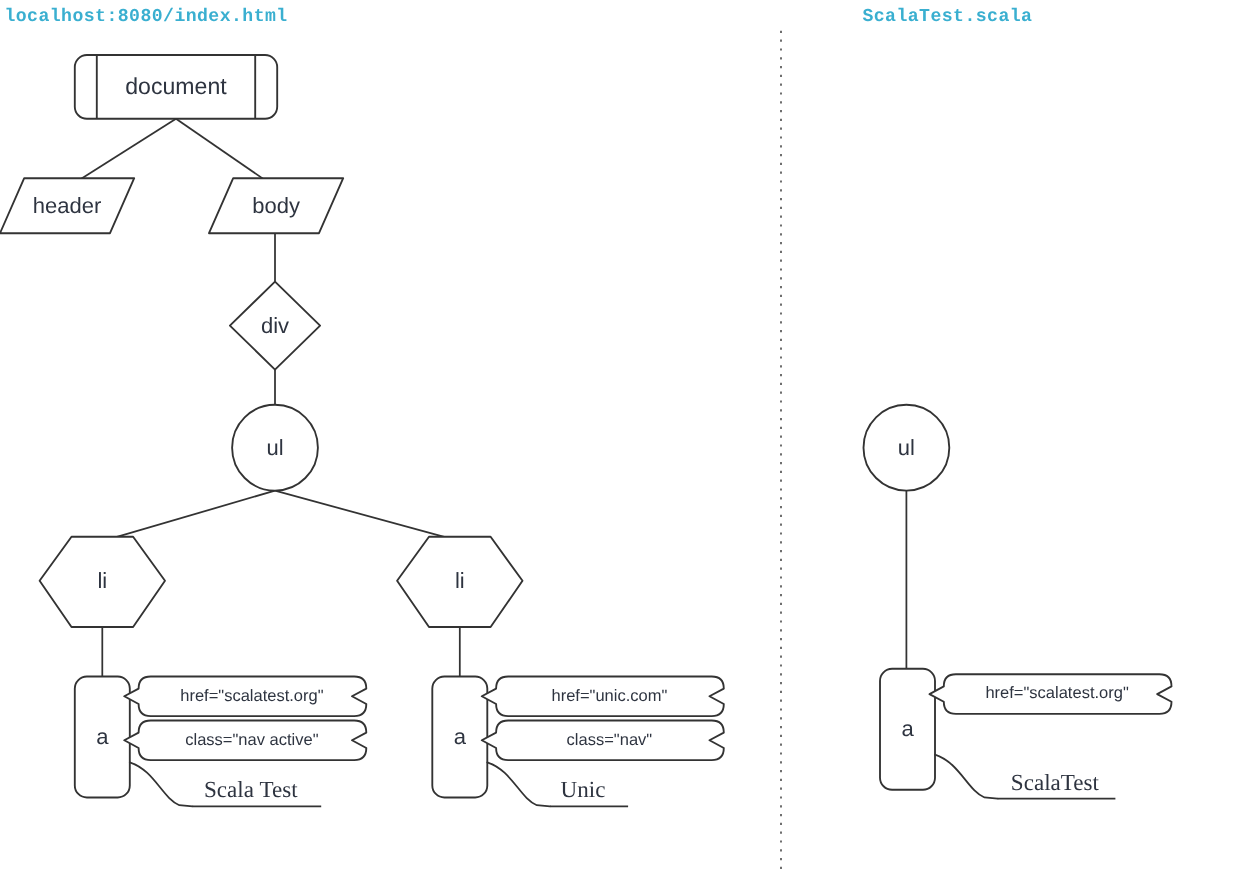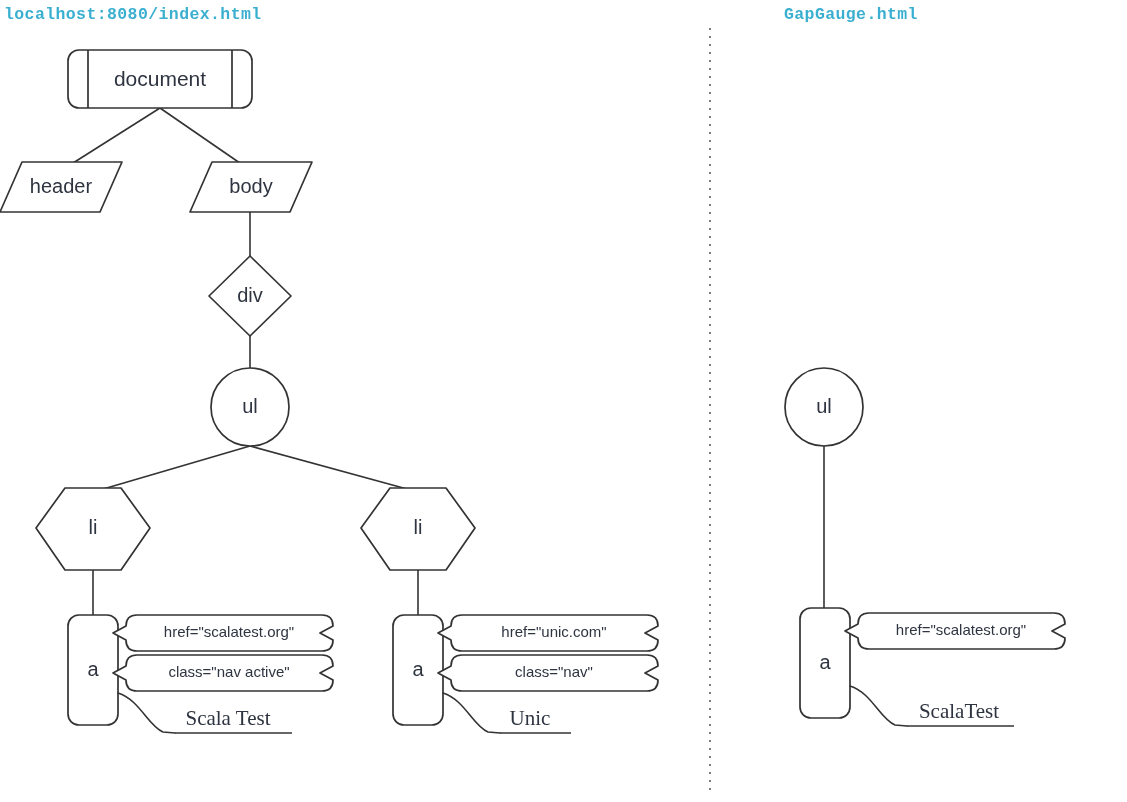--- a/index.html
+++ b/index.html
@@ -97,21 +97,21 @@
   #title-left  { left: 4px;   top: 5px; }
   #title-right { left: 784px; top: 5px; }
 </style>
 </head>
 <body>
 
 <div id="canvas">
 
   <div class="panel-title" id="title-left">localhost:8080/index.html</div>
 
-  <div class="panel-title" id="title-right">GapGauge.html</div>
+  <div class="panel-title" id="title-right">ScalaTest.scala</div>
 
   <svg id="diagram" viewBox="0 0 1127 802" xmlns="http://www.w3.org/2000/svg">
 
     <line class="divider-dotted" x1="710" y1="28" x2="710" y2="795"></line>
 
     <g>
       <path class="edge" d="M160,108 L62,170"></path>
       <path class="edge" d="M160,108 L250,170"></path>
       <path class="edge" d="M250,212 L250,256"></path>
       <path class="edge" d="M250,336 L250,368"></path>

